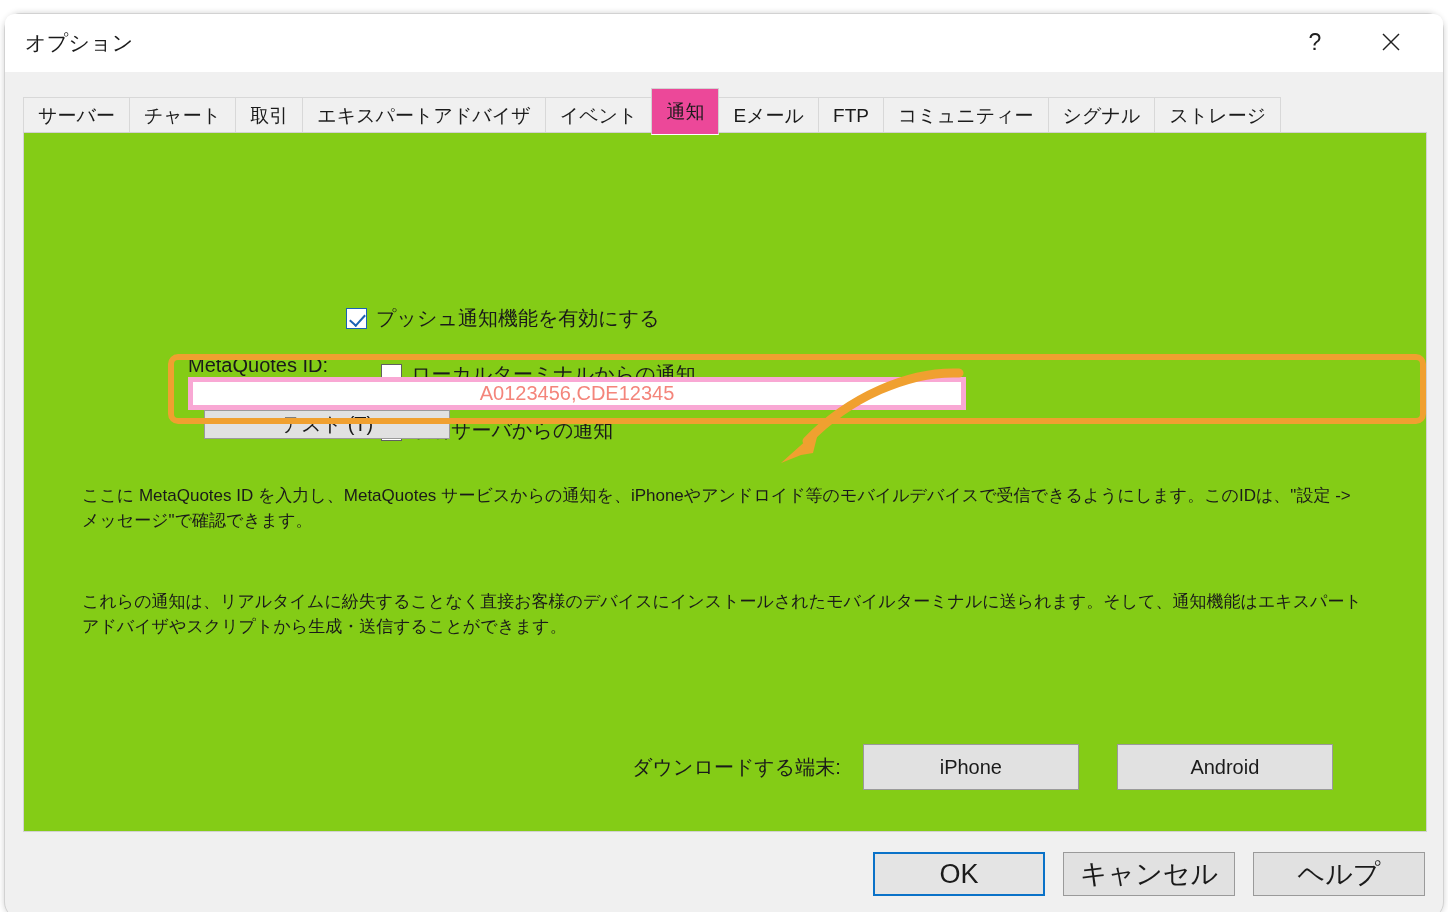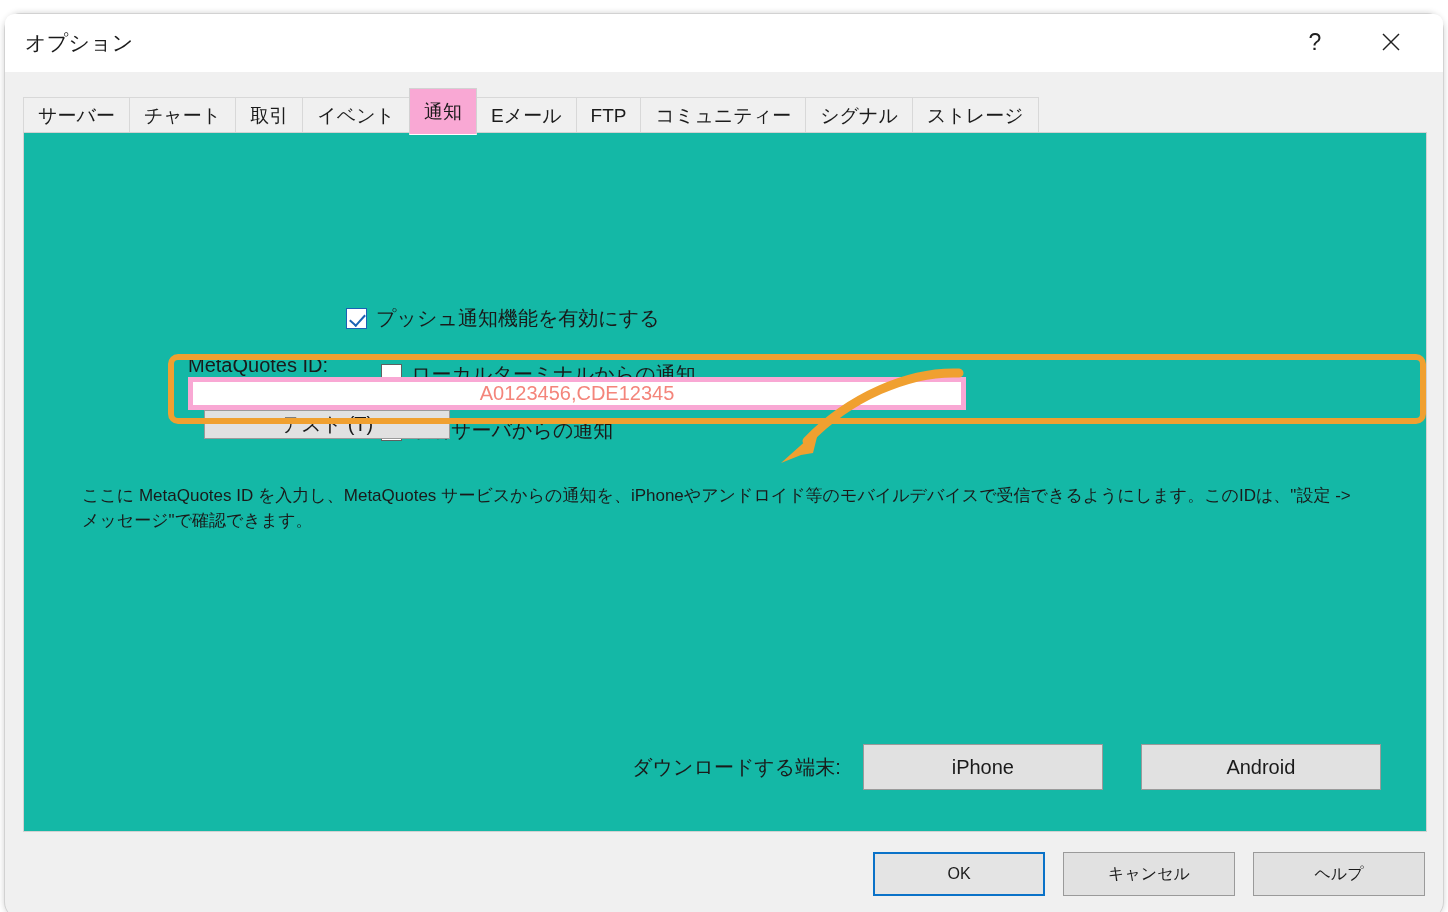--- a/index.html
+++ b/index.html
@@ -74,34 +74,34 @@
     color: #1b1b1b;
     background: #f0f0f0;
     border: 1px solid #d8d8d8;
     border-bottom: none;
     margin-right: -1px;
     white-space: nowrap;
     cursor: default;
   }
   .tab.selected {
     height: 47px;
-    background: #f9a8d4;
+    background: #ec4899;
     border: 1px solid #d2d2d2;
     border-bottom: 1px solid #ffffff;
     position: relative;
     z-index: 5;
     margin-bottom: -1px;
   }
 
   
   #panel {
     position: absolute;
     left: 18px; top: 118px;
     width: 1404px; height: 700px;
-    background: #14b8a6;
+    background: #84cc16;
     border: 1px solid #d2d2d2;
   }
 
   
   .cbrow {
     position: absolute;
     display: flex;
     align-items: center;
     white-space: nowrap;
   }
@@ -202,21 +202,21 @@
   
   #dl-row {
     position: absolute;
     left: 608px; top: 611px;
     display: flex;
     align-items: center;
   }
   #dl-label { font-size: 20px; color: #1a1a1a; white-space: nowrap; }
   .dlbtn {
     margin-left: 22px;
-    width: 240px; height: 46px;
+    width: 216px; height: 46px;
     border: 1px solid #9a9a9a;
     background: #e1e1e1;
     display: flex;
     align-items: center;
     justify-content: center;
     font-size: 20px;
     color: #1a1a1a;
     cursor: default;
   }
   #android-btn { margin-left: 38px; }
@@ -228,21 +228,21 @@
     display: flex;
     align-items: center;
   }
   .footbtn {
     width: 172px; height: 44px;
     border: 1px solid #9a9a9a;
     background: #e1e1e1;
     display: flex;
     align-items: center;
     justify-content: center;
-    font-size: 16px;
+    font-size: 27px;
     color: #1a1a1a;
     margin-left: 18px;
     cursor: default;
   }
   .footbtn.default {
     border: 2px solid #0a72c8;
     background: #e4e4e4;
   }
 </style>
 </head>
@@ -259,20 +259,21 @@
         <line x1="19" y1="3" x2="3" y2="19" stroke="#202020" stroke-width="1.5"></line>
       </svg>
     </div>
   </div>
 
   <div id="tabstrip">
     <div id="tabs">
       <div class="tab">サーバー</div>
       <div class="tab">チャート</div>
       <div class="tab">取引</div>
+      <div class="tab">エキスパートアドバイザ</div>
       <div class="tab">イベント</div>
       <div class="tab selected">通知</div>
       <div class="tab">Eメール</div>
       <div class="tab">FTP</div>
       <div class="tab">コミュニティー</div>
       <div class="tab">シグナル</div>
       <div class="tab">ストレージ</div>
     </div>
   </div>
 
@@ -301,20 +302,21 @@
     <div id="highlight"></div>
 
     <div id="arrow">
       <svg width="210" height="115" viewBox="0 0 210 115" aria-hidden="true">
         <path d="M200 18 C 150 16, 90 42, 48 86" stroke="#F0A030" stroke-width="9" fill="none" stroke-linecap="round"></path>
         <path d="M22 108 L 60 74 L 54 98 L 42 100 Z" fill="#F0A030"></path>
       </svg>
     </div>
 
     <div class="para" id="para1">ここに MetaQuotes ID を入力し、MetaQuotes サービスからの通知を、iPhoneやアンドロイド等のモバイルデバイスで受信できるようにします。このIDは、"設定 -&gt; メッセージ"で確認できます。</div>
+    <div class="para" id="para2">これらの通知は、リアルタイムに紛失することなく直接お客様のデバイスにインストールされたモバイルターミナルに送られます。そして、通知機能はエキスパートアドバイザやスクリプトから生成・送信することができます。</div>
 
     <div id="dl-row">
       <span id="dl-label">ダウンロードする端末:</span>
       <div class="dlbtn" id="iphone-btn">iPhone</div>
       <div class="dlbtn" id="android-btn">Android</div>
     </div>
 
   </div>
 
   <div id="footer">

